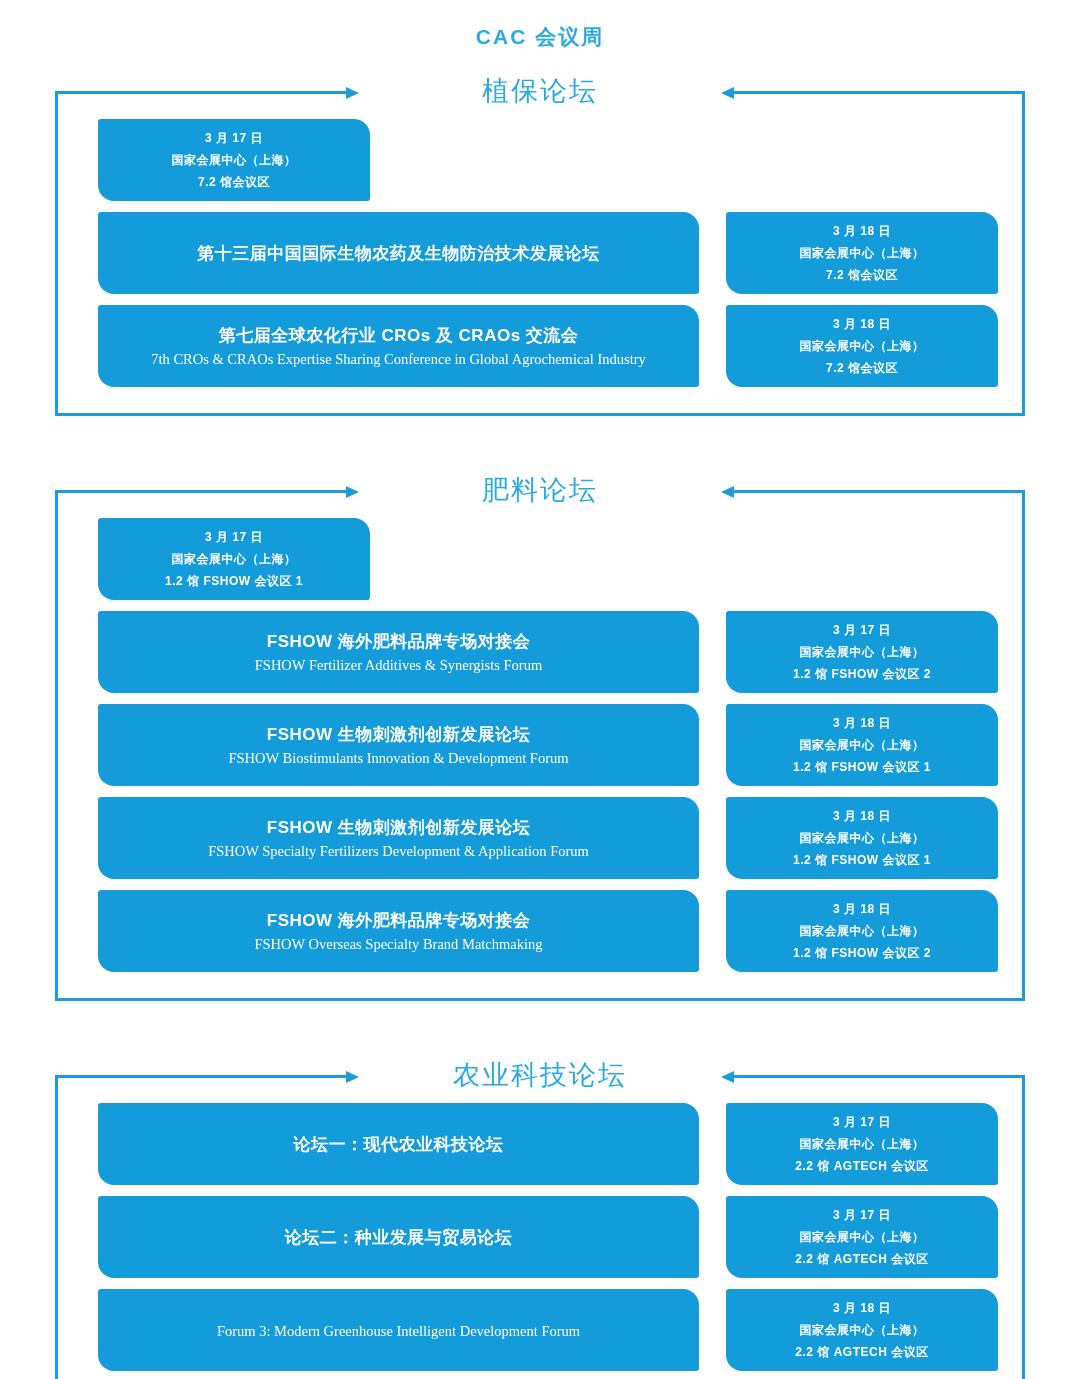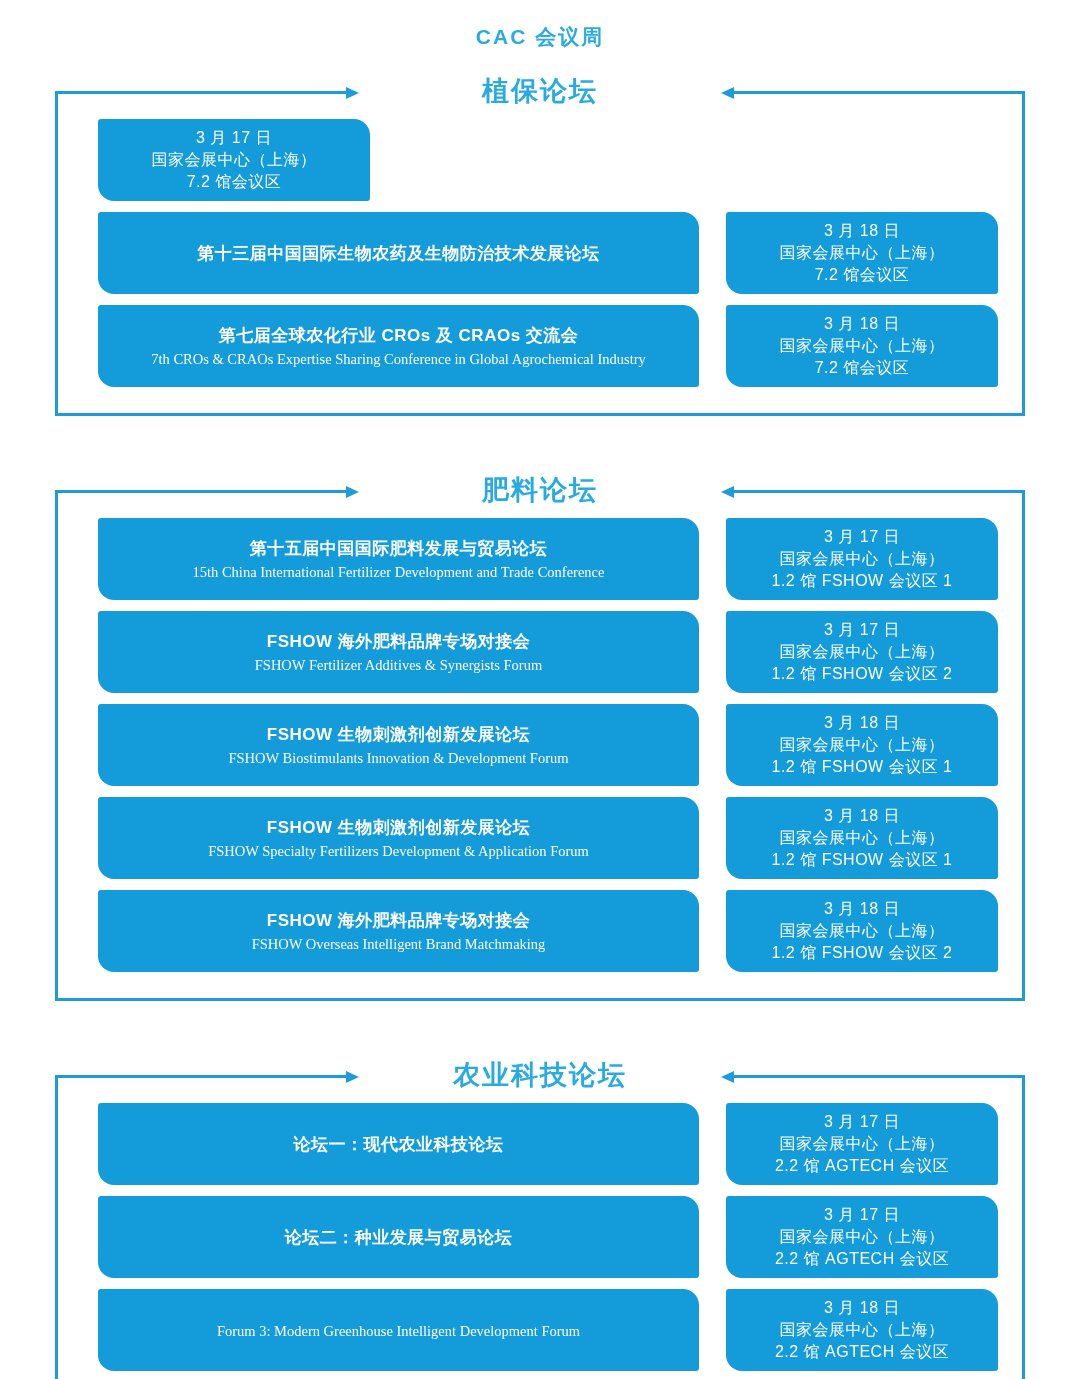--- a/index.html
+++ b/index.html
@@ -29,21 +29,21 @@
     position:relative;
     border:3px solid var(--frame-line);
     border-top:none;
     padding:28px 24px 26px 40px;
     display:flex;flex-direction:column;gap:11px;
   }
   .section-title{
     position:absolute;top:0;left:50%;
     transform:translate(-50%,-50%);
     color:var(--heading-text);
-    font-size:27px;font-weight:bold;
+    font-size:27px;font-weight:normal;
     letter-spacing:2px;white-space:nowrap;
     line-height:34px;z-index:2;
   }
   .arrow{
     position:absolute;top:0;height:3px;
     background:var(--frame-line);z-index:1;
   }
   .arrow-left{left:-3px;width:calc(30% + 3px);}
   .arrow-right{right:-3px;width:calc(30% + 3px);}
   .head{position:absolute;top:50%;transform:translateY(-50%);width:0;height:0;display:block;}
@@ -67,21 +67,21 @@
     min-height:70px;
     padding:8px 10px;
   }
   .event-box{flex:1 1 auto;}
   .date-box{flex:0 0 272px;width:272px;}
   .event-cn{font-size:17px;font-weight:bold;line-height:23px;letter-spacing:0.5px;}
   .event-en{
     font-family:"Liberation Serif",serif;
     font-size:14.5px;line-height:20px;margin-top:2px;
   }
-  .date-line,.venue-line,.hall-line{font-size:16px;line-height:22px;font-weight:normal;letter-spacing:0.5px;}
+  .date-line,.venue-line,.hall-line{font-size:12px;line-height:22px;font-weight:bold;letter-spacing:0.5px;}
 </style>
 </head>
 <body>
 
 <div class="page">
 
   <h1 class="main-title">CAC 会议周</h1>
 
   <section class="forum-section first">
     <div class="frame">
@@ -130,24 +130,20 @@
     <div class="frame">
       <div class="arrow arrow-left">
           <i class="head head-right"></i>
         </div>
       <div class="arrow arrow-right">
           <i class="head head-left"></i>
         </div>
       <h2 class="section-title">肥料论坛</h2>
 
       <div class="row">
-        <div class="event-box">
-          <div class="event-cn">第十五届中国国际肥料发展与贸易论坛</div>
-          <div class="event-en">15th China International Fertilizer Development and Trade Conference</div>
-        </div>
         <div class="date-box">
           <div class="date-line">3 月 17 日</div>
           <div class="venue-line">国家会展中心（上海）</div>
           <div class="hall-line">1.2 馆 FSHOW 会议区 1</div>
         </div>
       </div>
 
       <div class="row">
         <div class="event-box">
           <div class="event-cn">FSHOW 海外肥料品牌专场对接会</div>
@@ -180,21 +176,21 @@
         <div class="date-box">
           <div class="date-line">3 月 18 日</div>
           <div class="venue-line">国家会展中心（上海）</div>
           <div class="hall-line">1.2 馆 FSHOW 会议区 1</div>
         </div>
       </div>
 
       <div class="row">
         <div class="event-box">
           <div class="event-cn">FSHOW 海外肥料品牌专场对接会</div>
-          <div class="event-en">FSHOW Overseas Intelligent Brand Matchmaking</div>
+          <div class="event-en">FSHOW Overseas Specialty Brand Matchmaking</div>
         </div>
         <div class="date-box">
           <div class="date-line">3 月 18 日</div>
           <div class="venue-line">国家会展中心（上海）</div>
           <div class="hall-line">1.2 馆 FSHOW 会议区 2</div>
         </div>
       </div>
     </div>
   </section>
 

